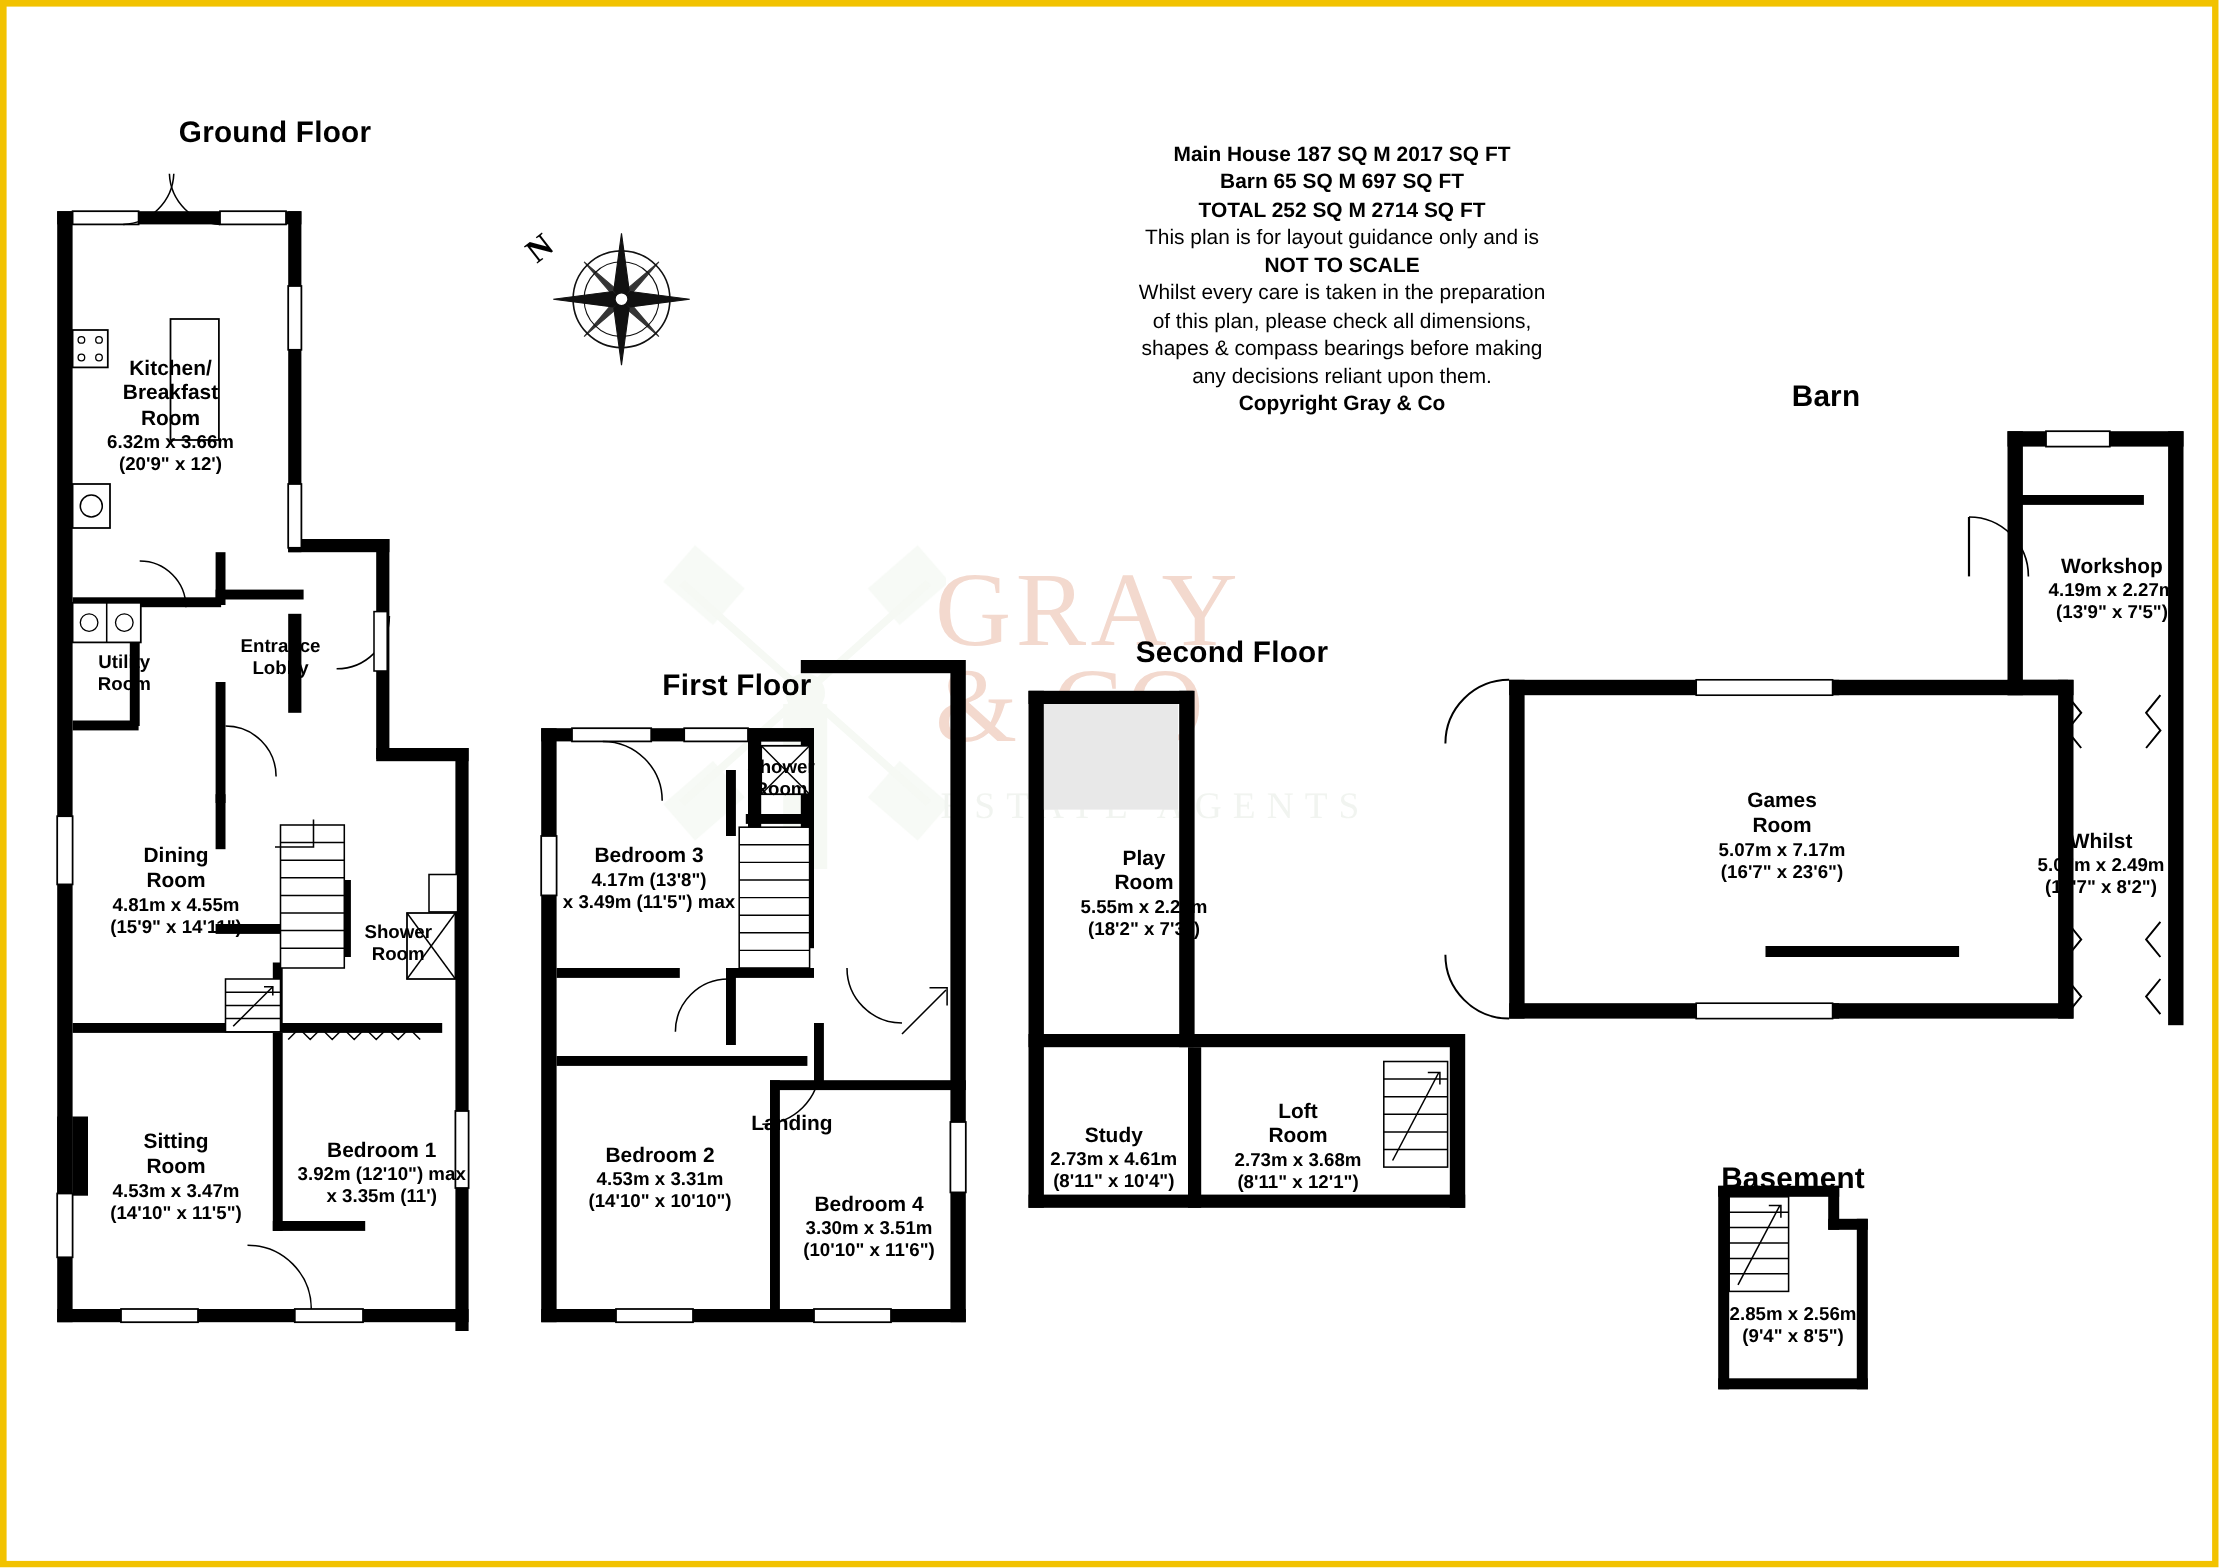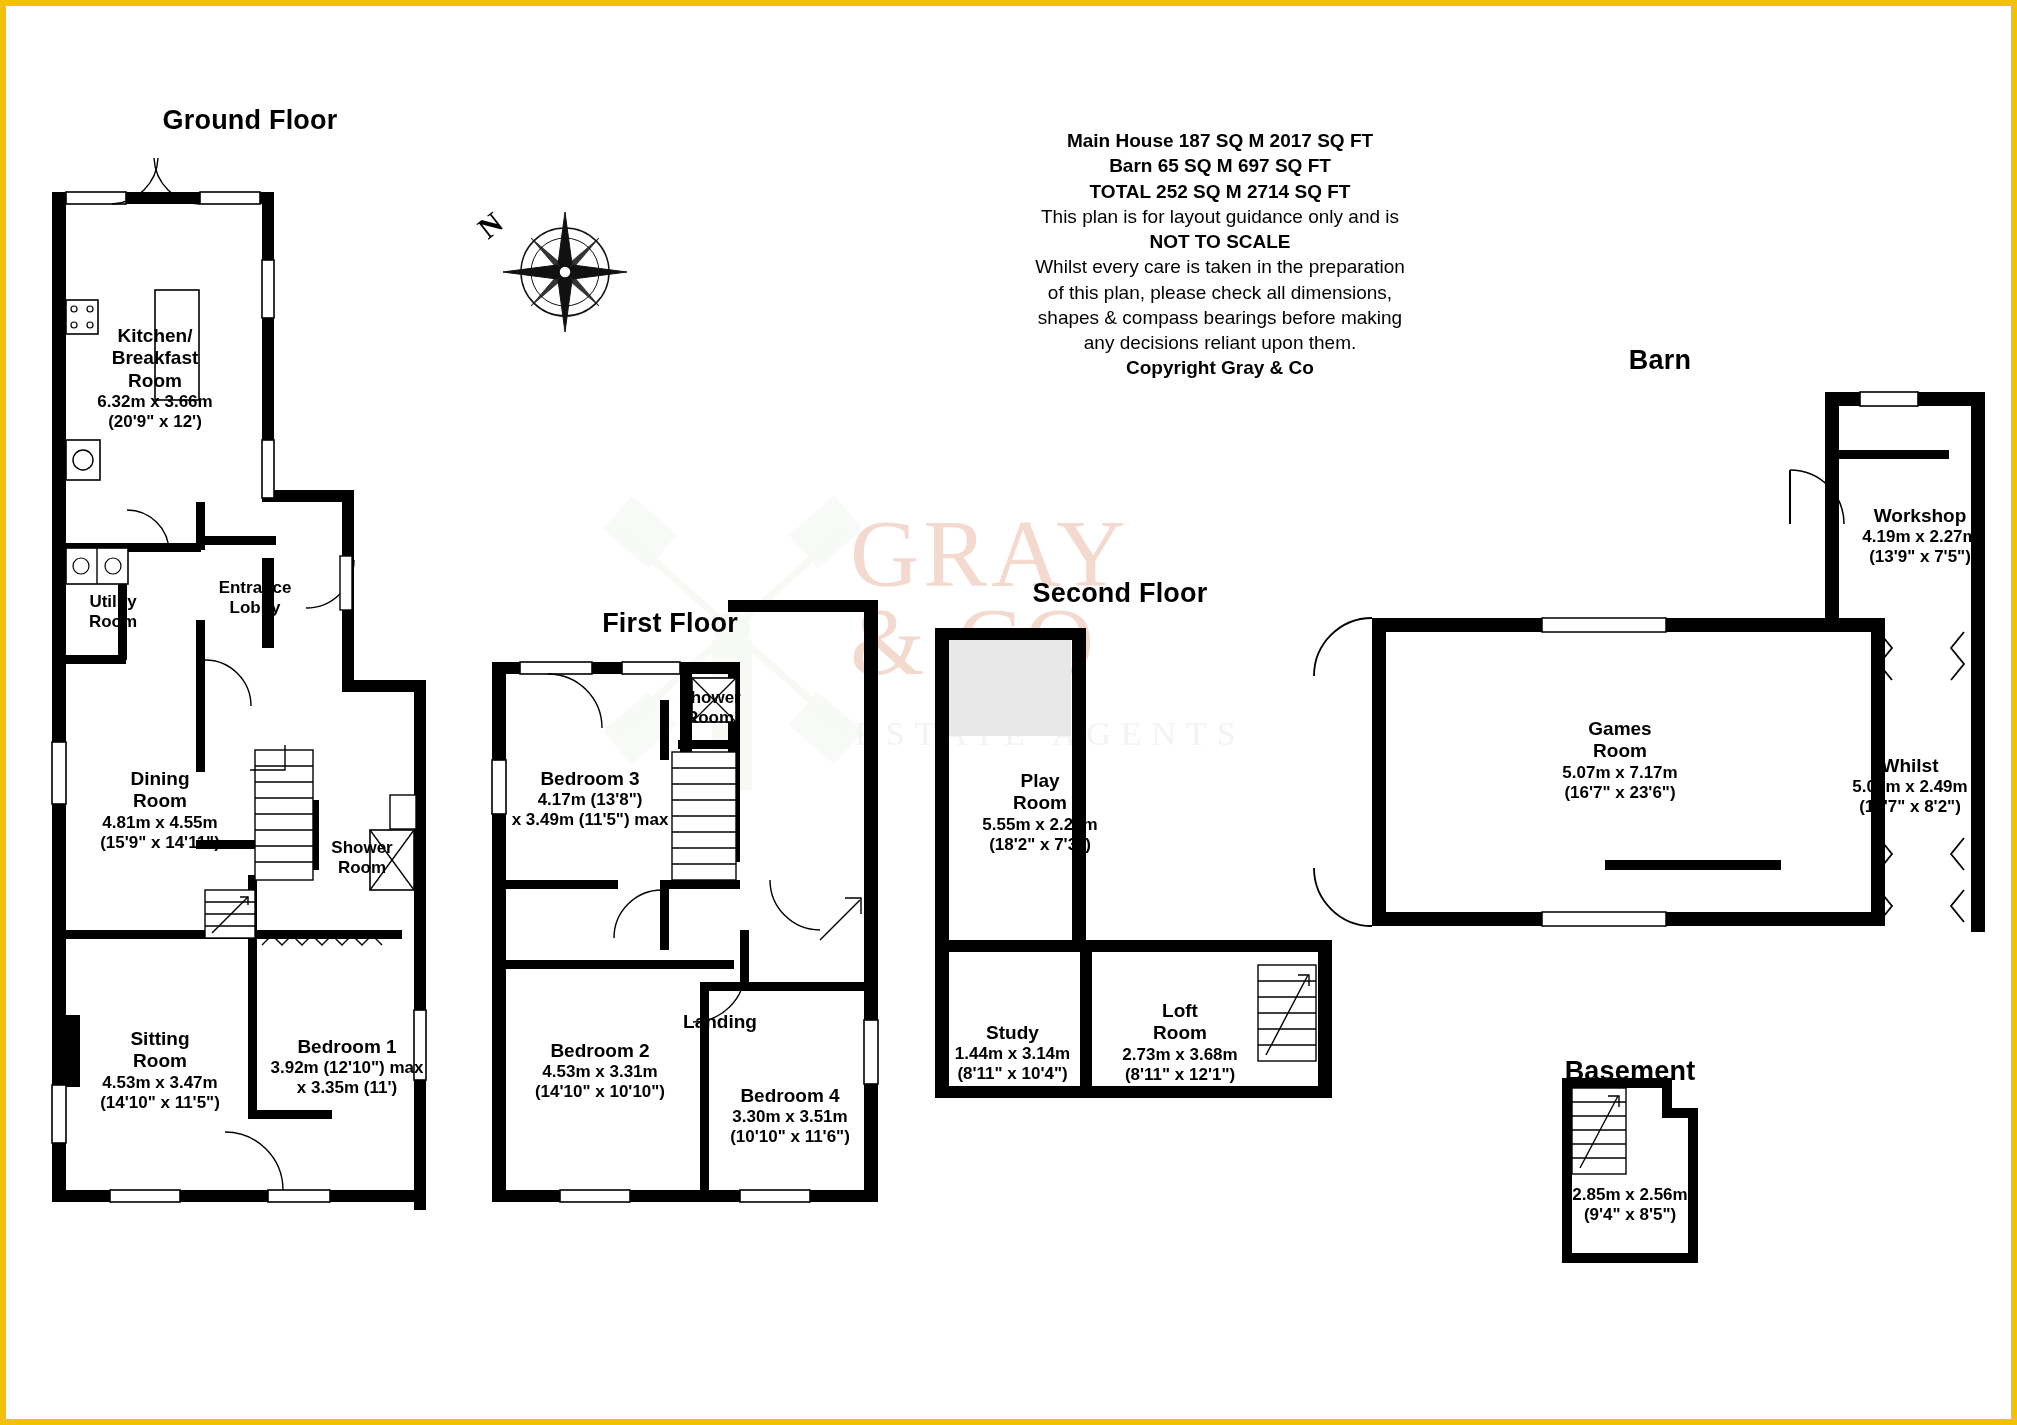--- a/index.html
+++ b/index.html
@@ -373,21 +373,21 @@
   </svg>
 
   <div class="lbl" style="left:960px; top:770px; width:160px;">
     <div class="room-name">Play</div>
     <div class="room-name">Room</div>
     <div class="room-dim">5.55m x 2.21m</div>
     <div class="room-dim">(18'2" x 7'3")</div>
   </div>
   <div class="lbl" style="left:940px; top:1022px; width:145px;">
     <div class="room-name">Study</div>
-    <div class="room-dim">1.44m x 3.14m</div>
+    <div class="room-dim">2.73m x 4.61m</div>
     <div class="room-dim">(8'11" x 10'4")</div>
   </div>
   <div class="lbl" style="left:1100px; top:1000px; width:160px;">
     <div class="room-name">Loft</div>
     <div class="room-name">Room</div>
     <div class="room-dim">2.73m x 3.68m</div>
     <div class="room-dim">(8'11" x 12'1")</div>
   </div>
 
   <div class="w" style="left:1825px; top:392px; width:14px; height:240px;"></div>

